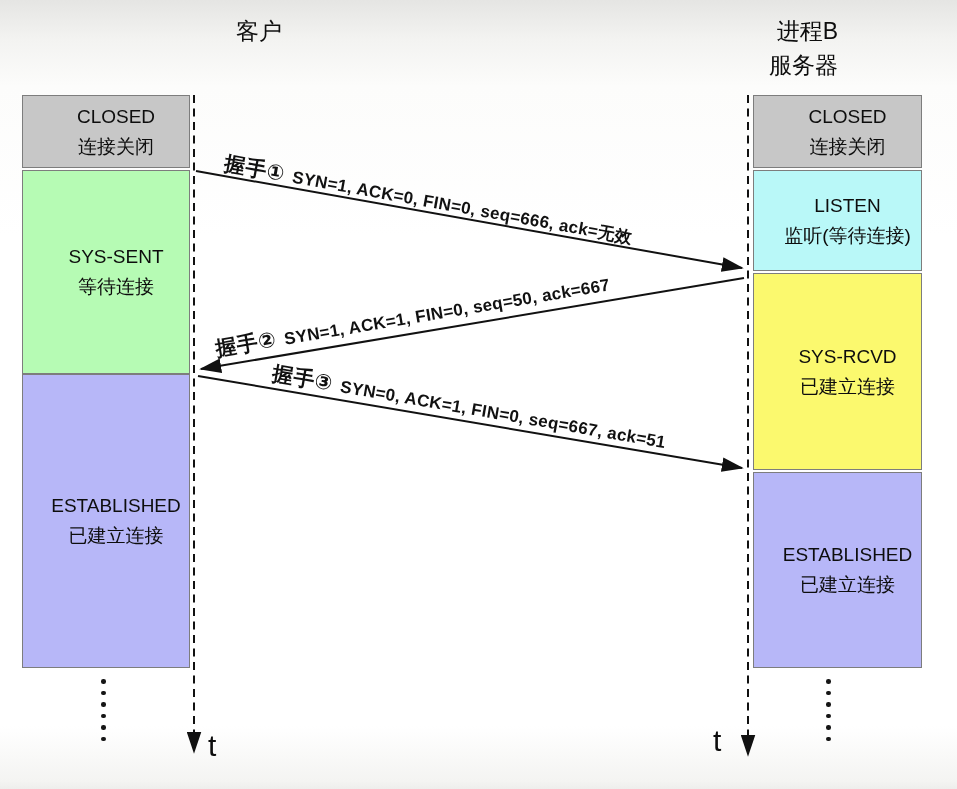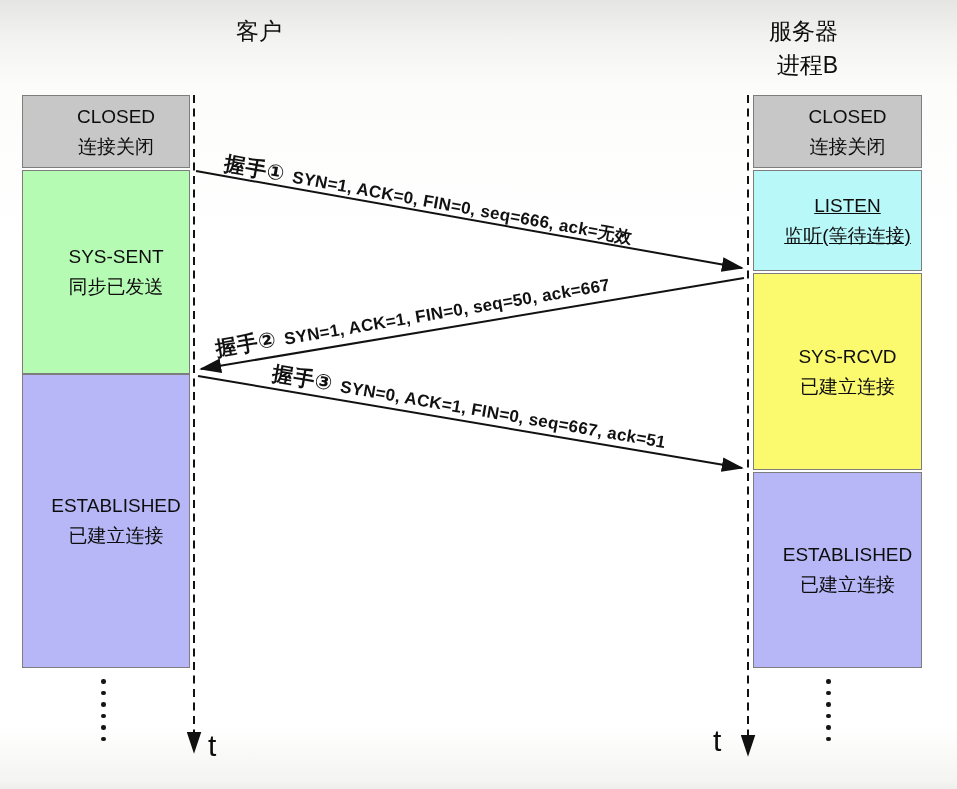--- a/index.html
+++ b/index.html
@@ -62,42 +62,42 @@
 </style>
 </head>
 <body>
 
 <div class="canvas">
 
   <div class="proc-header" style="left:102px;top:14px;">
     <div>客户</div>
   </div>
   <div class="proc-header" style="left:658px;top:14px;">
+    <div>进程B</div>
     <div>服务器</div>
-    <div>进程B</div>
   </div>
 
   <div class="state-box" style="left: 22px; top: 95px; width: 168px; height: 73px; background: rgb(199, 199, 199);">
     <div>CLOSED</div>
     <div>连接关闭</div>
   </div>
   <div class="state-box" style="left: 22px; top: 170px; width: 168px; height: 204px; background: rgb(182, 251, 180);">
     <div>SYS-SENT</div>
-    <div>同步已发送</div>
+    <div>等待连接</div>
   </div>
   <div class="state-box" style="left: 22px; top: 374px; width: 168px; height: 294px; background: rgb(183, 183, 248);">
     <div>ESTABLISHED</div>
     <div>已建立连接</div>
   </div>
 
   <div class="state-box" style="left: 753px; top: 95px; width: 169px; height: 73px; background: rgb(199, 199, 199);">
     <div>CLOSED</div>
     <div>连接关闭</div>
   </div>
-  <div class="state-box" style="left: 753px; top: 170px; width: 169px; height: 101px; background: rgb(185, 248, 248); text-decoration: underline;">
+  <div class="state-box" style="left: 753px; top: 170px; width: 169px; height: 101px; background: rgb(185, 248, 248);">
     <div>LISTEN</div>
     <div>监听(等待连接)</div>
   </div>
   <div class="state-box" style="left: 753px; top: 273px; width: 169px; height: 197px; background: rgb(251, 249, 110);">
     <div>SYS-RCVD</div>
     <div>已建立连接</div>
   </div>
   <div class="state-box" style="left: 753px; top: 472px; width: 169px; height: 196px; background: rgb(183, 183, 248);">
     <div>ESTABLISHED</div>
     <div>已建立连接</div>

